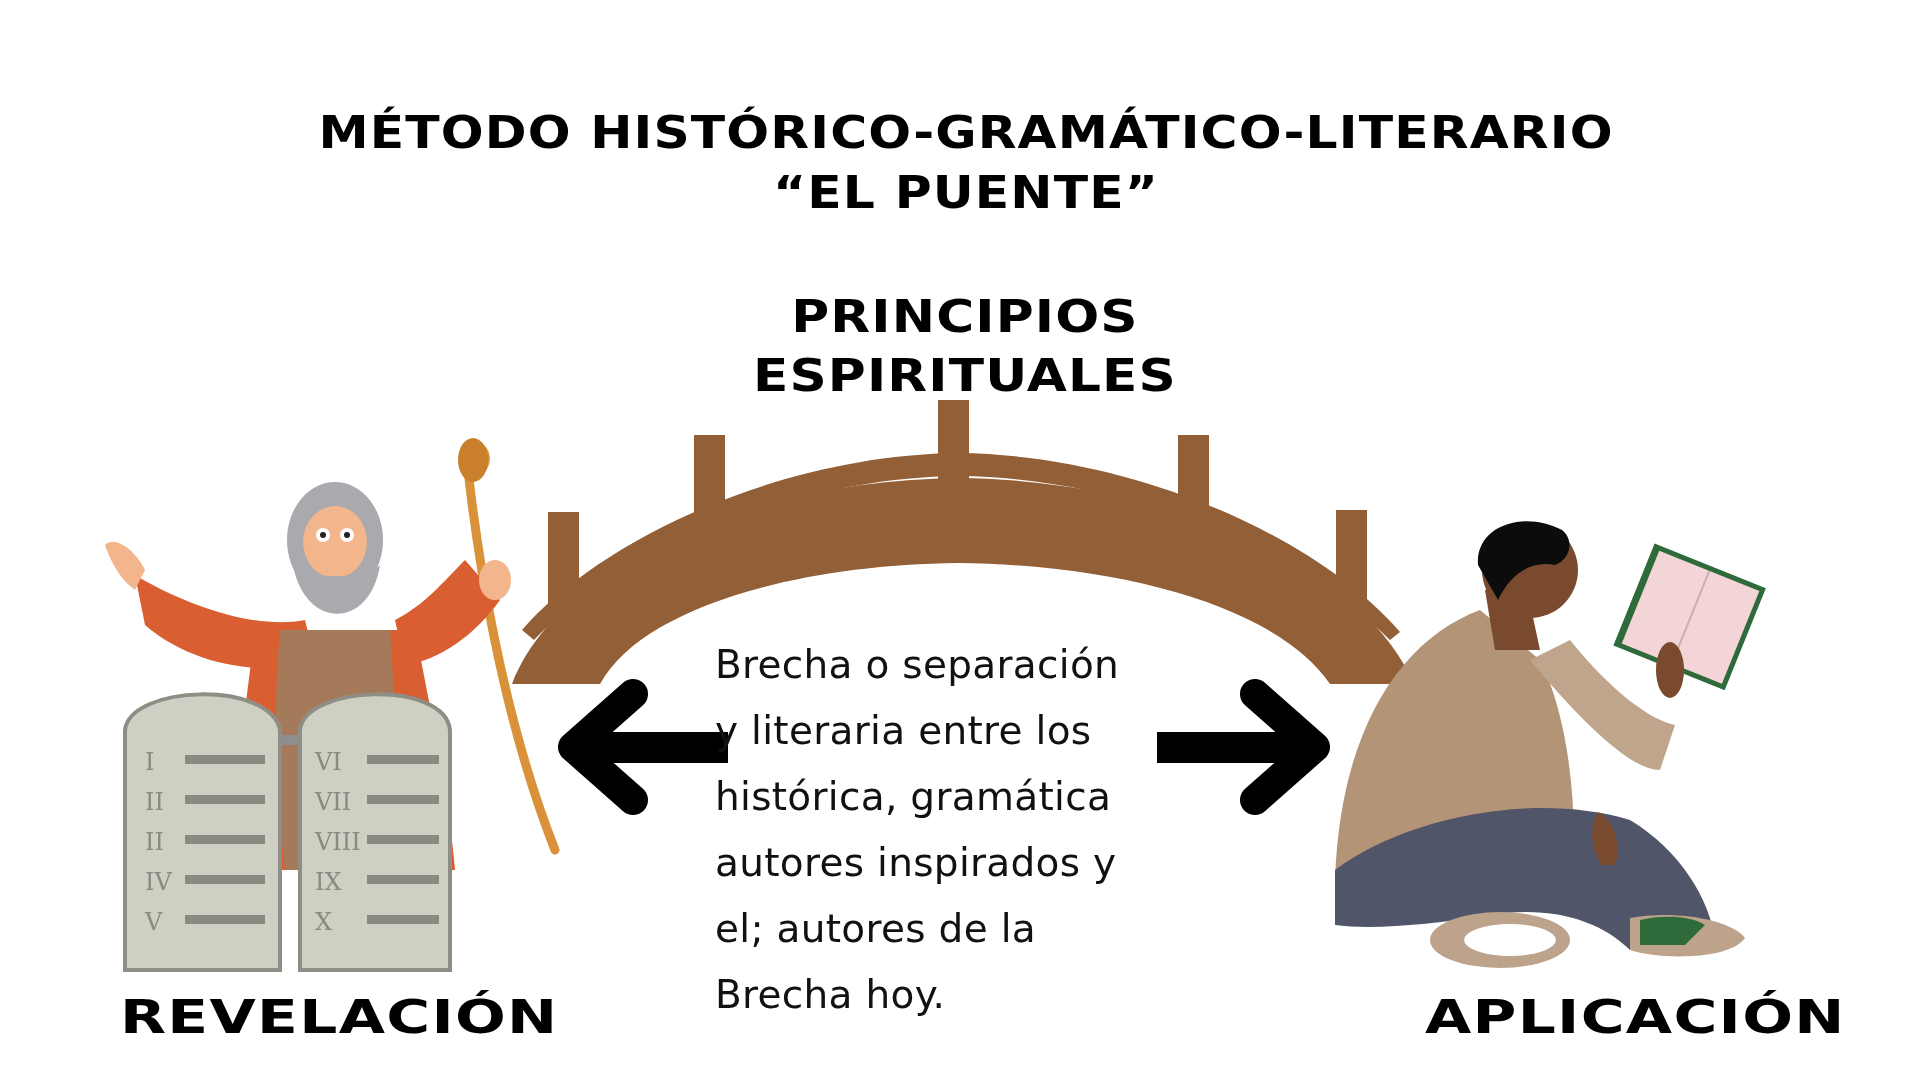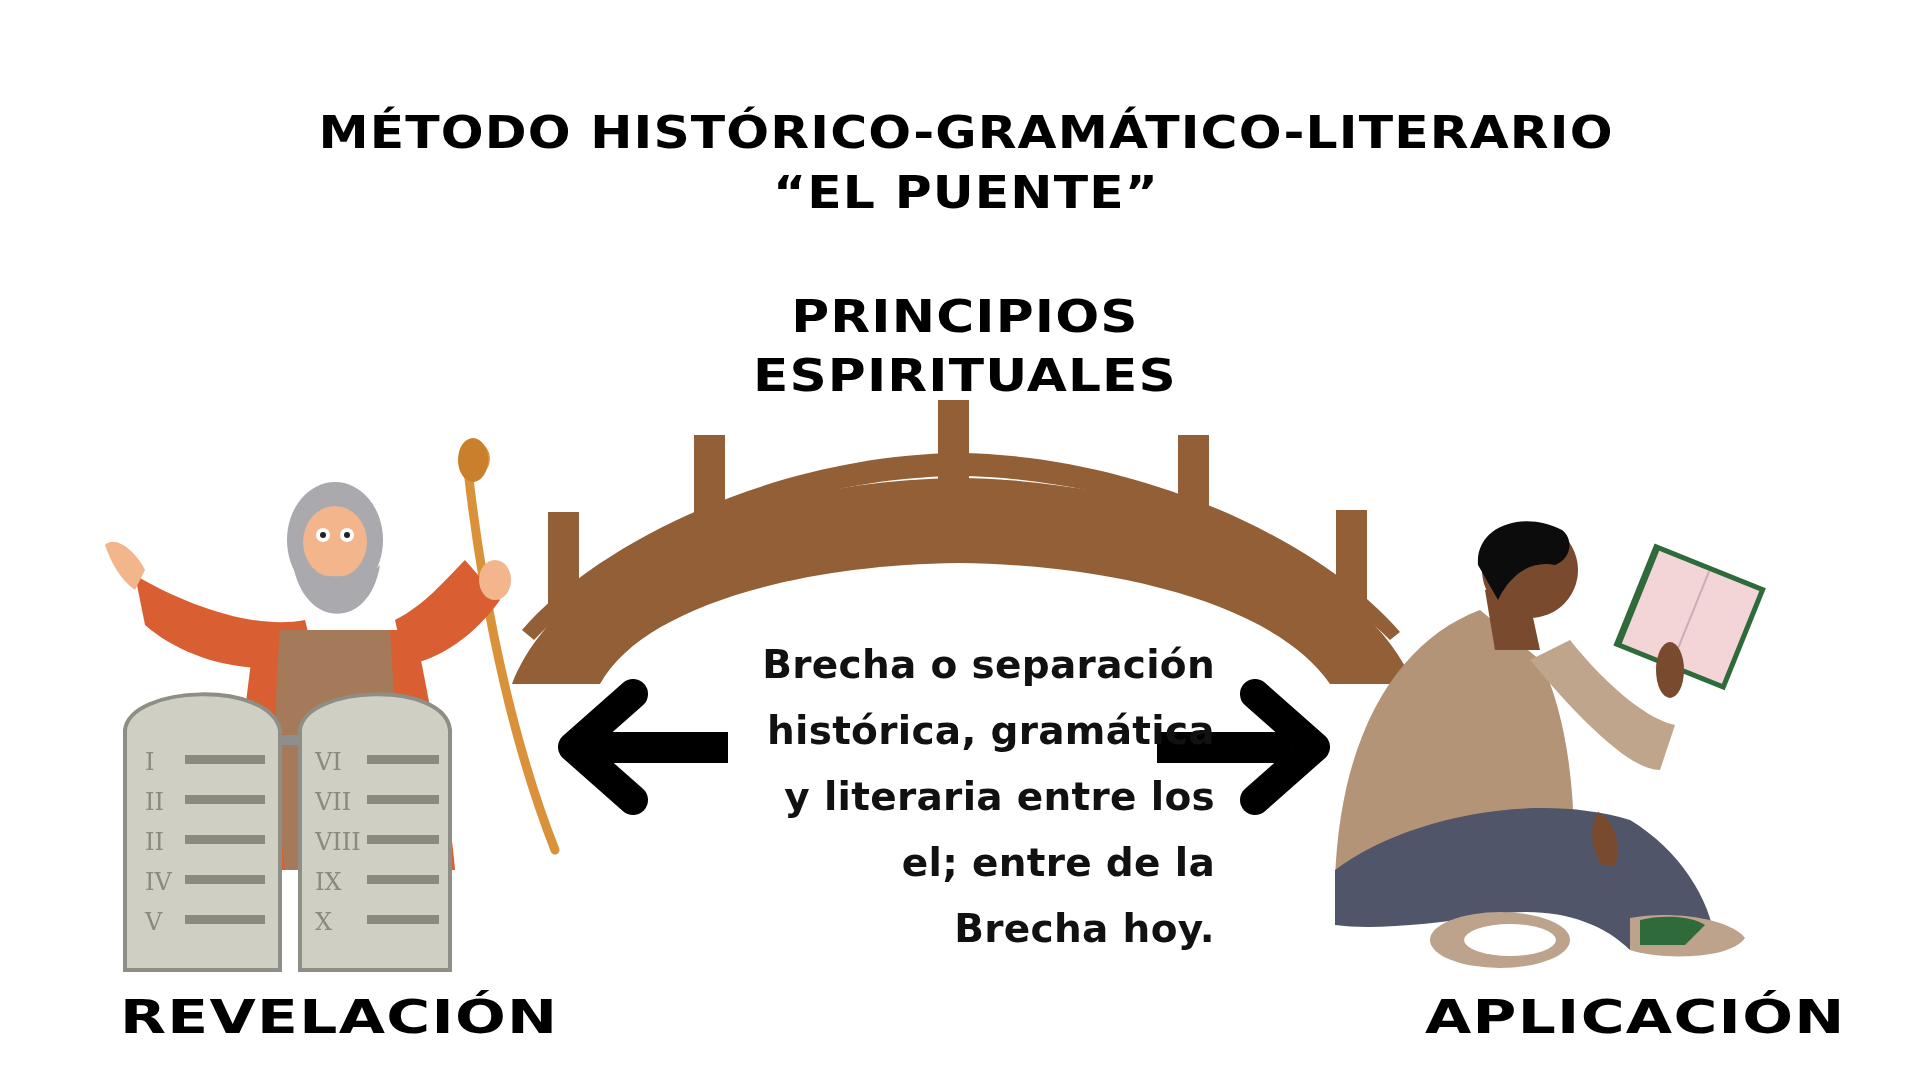--- a/index.html
+++ b/index.html
@@ -8,22 +8,22 @@
   .abs { position: absolute; }
   .heading { font-family: "DejaVu Sans", "Liberation Sans", sans-serif; font-weight: bold;
              text-align: center; letter-spacing: 1px; white-space: nowrap; }
   #title1 { left: 0; width: 1932px; top: 106px; font-size: 45px; transform: scaleX(1.12); transform-origin: center; }
   #title2 { left: 0; width: 1932px; top: 166px; font-size: 45px; transform: scaleX(1.12); transform-origin: center; }
   #princ1 { left: 760px; width: 410px; top: 290px; font-size: 45px; transform: scaleX(1.15); }
   #princ2 { left: 740px; width: 450px; top: 349px; font-size: 45px; transform: scaleX(1.15); }
   .label { font-size: 46px; transform: scaleX(1.3); transform-origin: left center; }
   #rev-label { left: 120px; top: 990px; }
   #apl-label { left: 1425px; top: 990px; }
-  #body-text { left: 715px; width: 500px; top: 632px; text-align: right;
-               font-family: "DejaVu Sans", sans-serif; font-weight: bold; font-size: 39px;
+  #body-text { left: 715px; width: 500px; top: 632px; text-align: left;
+               font-family: "DejaVu Sans", sans-serif; font-weight: normal; font-size: 39px;
                line-height: 66px; color: #111; letter-spacing: 0.3px; }
   #body-text span { display: block; white-space: nowrap; }
   svg { position: absolute; overflow: visible; }
 </style>
 </head>
 <body>
 
 <div id="title1" class="abs heading">MÉTODO HISTÓRICO-GRAMÁTICO-LITERARIO</div>
 <div id="title2" class="abs heading">“EL PUENTE”</div>
 <div id="princ1" class="abs heading">PRINCIPIOS</div>
@@ -48,23 +48,24 @@
   <rect x="40" y="52" width="133" height="31" fill="#000"></rect>
   <polyline points="78,14 18,67 78,120" fill="none" stroke="#000" stroke-width="30" stroke-linecap="round" stroke-linejoin="round"></polyline>
 </svg>
 <svg style="left:1155px;top:680px;" width="180" height="135" viewBox="0 0 180 135">
   <rect x="2" y="52" width="135" height="31" fill="#000"></rect>
   <polyline points="100,14 160,67 100,120" fill="none" stroke="#000" stroke-width="30" stroke-linecap="round" stroke-linejoin="round"></polyline>
 </svg>
 
 <div id="body-text" class="abs">
   <span>Brecha o separación</span>
+  <span>y literaria entre los</span>
   <span>histórica, gramática</span>
-  <span>y literaria entre los</span>
-  <span>el; entre de la</span>
+  <span>autores inspirados y</span>
+  <span>el; autores de la</span>
   <span>Brecha hoy.</span>
 </div>
 
 <svg style="left:105px;top:430px;" width="470" height="560" viewBox="0 0 470 560">
 
   <path d="M363,40 C372,120 395,280 450,420" stroke="#D9923A" stroke-width="9" fill="none" stroke-linecap="round"></path>
   <path d="M363,40 C345,20 360,5 375,12 C392,22 385,45 370,48 Z" fill="#D9923A"></path>
   <ellipse cx="368" cy="30" rx="15" ry="22" fill="#C97F2C"></ellipse>
 
   <path d="M30,145 C80,175 150,200 200,190 L210,230 C150,250 80,230 40,195 Z" fill="#D95F33"></path>

